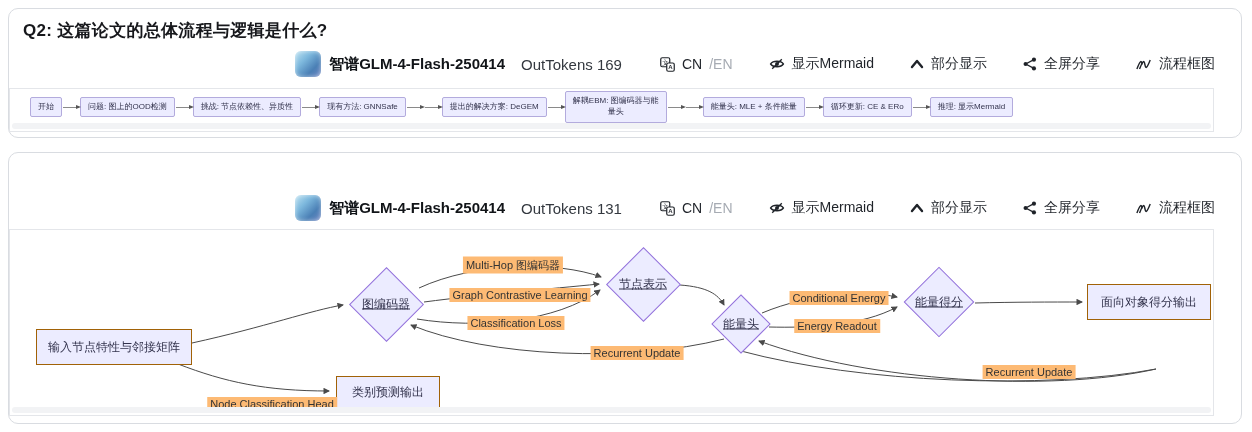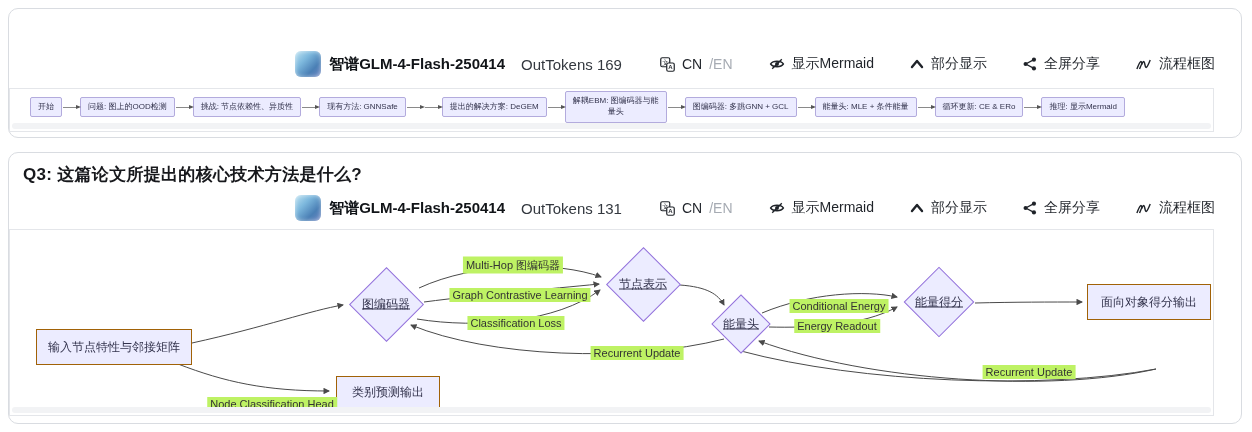--- a/index.html
+++ b/index.html
@@ -71,27 +71,28 @@
   .diamond .shape{
     position:absolute;background:#ECECFF;border:1px solid #9370DB;box-sizing:border-box;
     transform:rotate(45deg);
   }
   .diamond .dlabel{
     position:absolute;transform:translate(-50%,-50%);left:0;top:0;
     font-size:12px;color:#33334d;white-space:nowrap;text-decoration:underline;
   }
   .edge-label{
     position:absolute;transform:translate(-50%,-50%);
-    background:#bef264;padding:1px 3px;font-size:11px;color:#333;white-space:nowrap;
+    background:#fdba74;padding:1px 3px;font-size:11px;color:#333;white-space:nowrap;
   }
 </style>
 </head>
 <body>
 
 <div class="panel" id="panel-q2">
+  <div class="panel-title">Q2: 这篇论文的总体流程与逻辑是什么?</div>
 
   <div class="toolbar">
     <div class="model-group">
       <div class="avatar"></div>
       <span class="model-name">智谱GLM-4-Flash-250414</span>
       <span class="out-tokens">OutTokens 169</span>
     </div>
     <div class="tb-item">
       <span>
         <svg width="15" height="15" viewBox="0 0 20 20">
@@ -153,34 +154,32 @@
         <div class="q2-arrow"></div>
         <div class="q2-box">挑战: 节点依赖性、异质性</div>
         <div class="q2-arrow"></div>
         <div class="q2-box">现有方法: GNNSafe</div>
         <div class="q2-arrow"></div>
         <div class="q2-arrow"></div>
         <div class="q2-box">提出的解决方案: DeGEM</div>
         <div class="q2-arrow"></div>
         <div class="q2-box wrap">解耦EBM: 图编码器与能量头</div>
         <div class="q2-arrow"></div>
-        <div class="q2-box">图编码器: 多跳GNN + GCL</div>
         <div class="q2-arrow"></div>
         <div class="q2-box">能量头: MLE + 条件能量</div>
         <div class="q2-arrow"></div>
         <div class="q2-box">循环更新: CE &amp; ERo</div>
         <div class="q2-arrow"></div>
         <div class="q2-box">推理: 显示Mermaid</div>
       </div>
     <div class="hscroll"></div>
   </div>
 </div>
 
 <div class="panel" id="panel-q3">
-  <div class="panel-title">Q3: 这篇论文所提出的核心技术方法是什么?</div>
 
   <div class="toolbar">
     <div class="model-group">
       <div class="avatar"></div>
       <span class="model-name">智谱GLM-4-Flash-250414</span>
       <span class="out-tokens">OutTokens 131</span>
     </div>
     <div class="tb-item">
       <span>
         <svg width="15" height="15" viewBox="0 0 20 20">
@@ -280,21 +279,21 @@
           <div class="node-rect" style="left: 1077px; top: 54px; width: 124px; height: 36px;">
             <span>面向对象得分输出</span>
           </div>
           <div class="node-rect" style="left: 326px; top: 146px; width: 104px; height: 33px;">
             <span>类别预测输出</span>
           </div>
           <div class="edge-label" style="left: 503px; top: 35px;">Multi-Hop 图编码器</div>
           <div class="edge-label" style="left: 510px; top: 65px;">Graph Contrastive Learning</div>
           <div class="edge-label" style="left: 506px; top: 93px;">Classification Loss</div>
           <div class="edge-label" style="left: 627px; top: 123px;">Recurrent Update</div>
-          <div class="edge-label" style="left: 829px; top: 68px; margin-top: 8px;">Conditional Energy</div>
+          <div class="edge-label" style="left: 829px; top: 68px;">Conditional Energy</div>
           <div class="edge-label" style="left: 827px; top: 96px;">Energy Readout</div>
           <div class="edge-label" style="left: 1019px; top: 142px;">Recurrent Update</div>
           <div class="edge-label" style="left: 262px; top: 174px;">Node Classification Head</div>
         </div>
     </div>
     <div class="hscroll"></div>
   </div>
 </div>
 
 </body></html>

